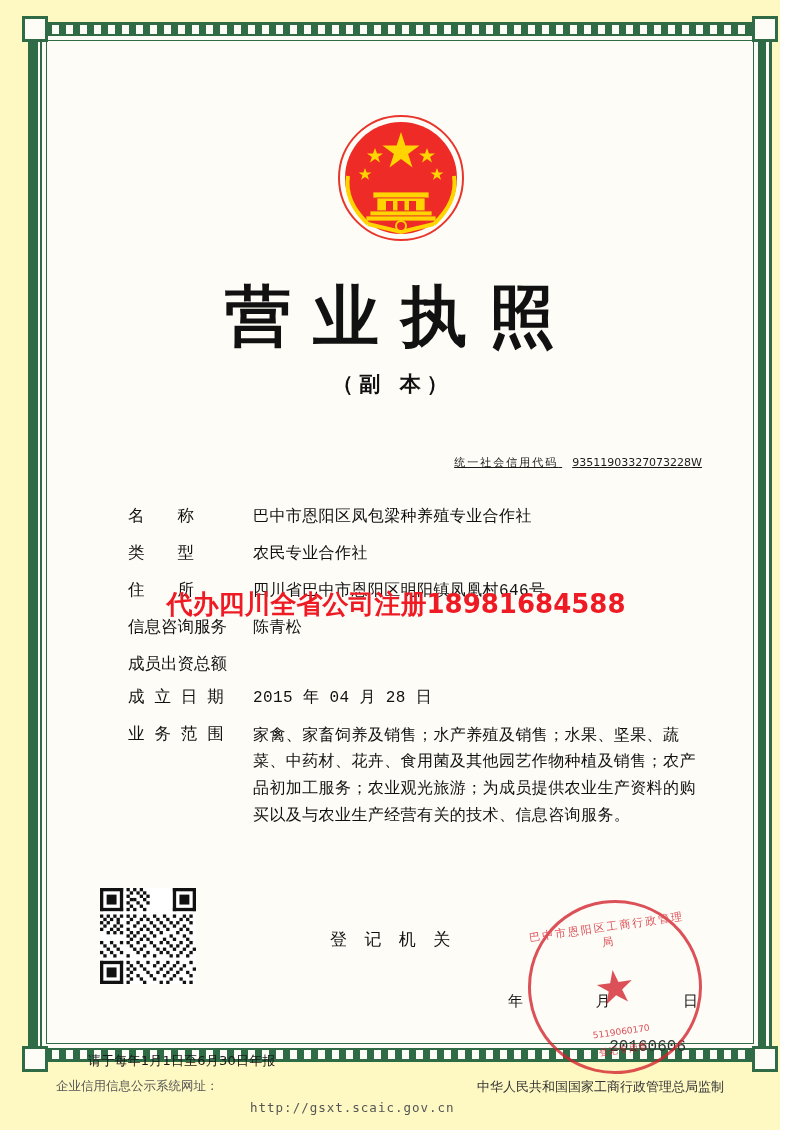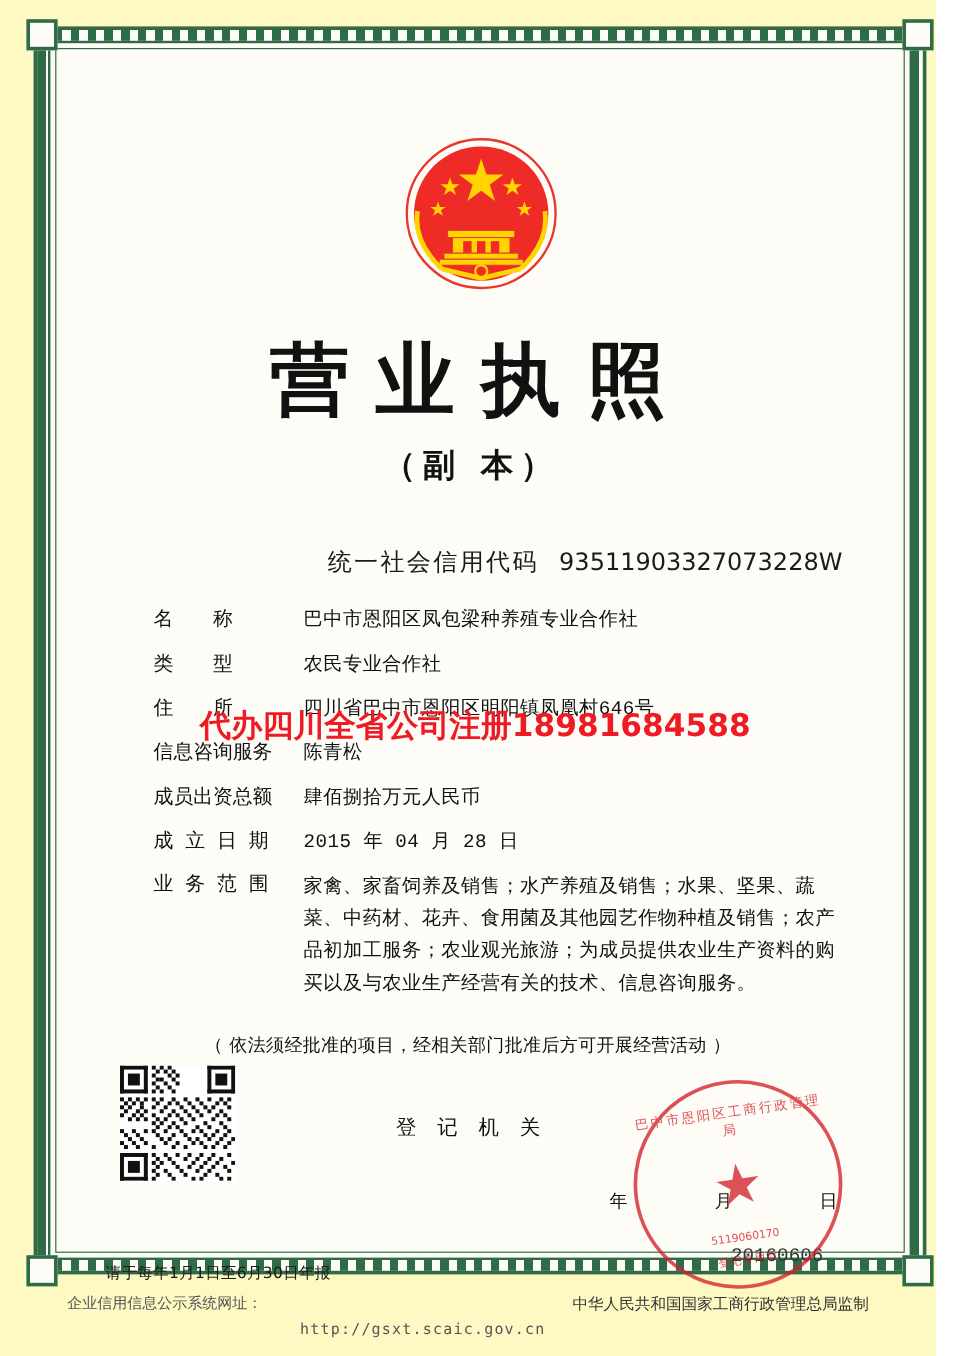--- a/index.html
+++ b/index.html
@@ -84,33 +84,34 @@
     text-indent: 22px;
     color: #111111;
   }
   .subtitle {
     position: absolute;
     left: 0; right: 0;
     top: 370px;
     text-align: center;
     font-family: "DejaVu Serif", "Liberation Serif", serif;
     font-weight: bold;
-    font-size: 27px;
+    font-size: 21px;
     letter-spacing: 6px;
     text-indent: 6px;
     color: #111111;
   }
 
   .credit-code {
     position: absolute;
     right: 78px;
     top: 455px;
-    font-size: 20px;
+    font-size: 11px;
     color: #1a1a1a;
     letter-spacing: 0.5px;
+    text-decoration: underline;
   }
   .credit-code .cc-label {
     letter-spacing: 2px;
   }
   .credit-code .cc-value {
     margin-left: 10px;
     letter-spacing: 0px;
   }
 
   .fields {
@@ -343,33 +344,31 @@
     <div class="field-row">
       <div class="f-label sp0">住　　所</div>
       <div class="f-value">四川省巴中市恩阳区明阳镇凤凰村646号</div>
     </div>
     <div class="field-row">
       <div class="f-label sp0">信息咨询服务</div>
       <div class="f-value">陈青松</div>
     </div>
     <div class="field-row">
       <div class="f-label sp0">成员出资总额</div>
-      <div class="f-value">肆佰捌拾万元人民币</div>
     </div>
     <div class="field-row">
       <div class="f-label sp0">成 立 日 期</div>
       <div class="f-value">2015 年 04 月 28 日</div>
     </div>
     <div class="field-row">
       <div class="f-label sp0">业 务 范 围</div>
       <div class="f-value multi">家禽、家畜饲养及销售；水产养殖及销售；水果、坚果、蔬菜、中药材、花卉、食用菌及其他园艺作物种植及销售；农产品初加工服务；农业观光旅游；为成员提供农业生产资料的购买以及与农业生产经营有关的技术、信息咨询服务。</div>
     </div>
   </div>
 
-  <div class="note">（ 依法须经批准的项目，经相关部门批准后方可开展经营活动 ）</div>
 
   <div class="registry">登 记 机 关</div>
 
   <div class="date-labels">
     <span>年</span>
     <span>月</span>
     <span>日</span>
   </div>
   <div class="date-values">
     <span>2016</span>

